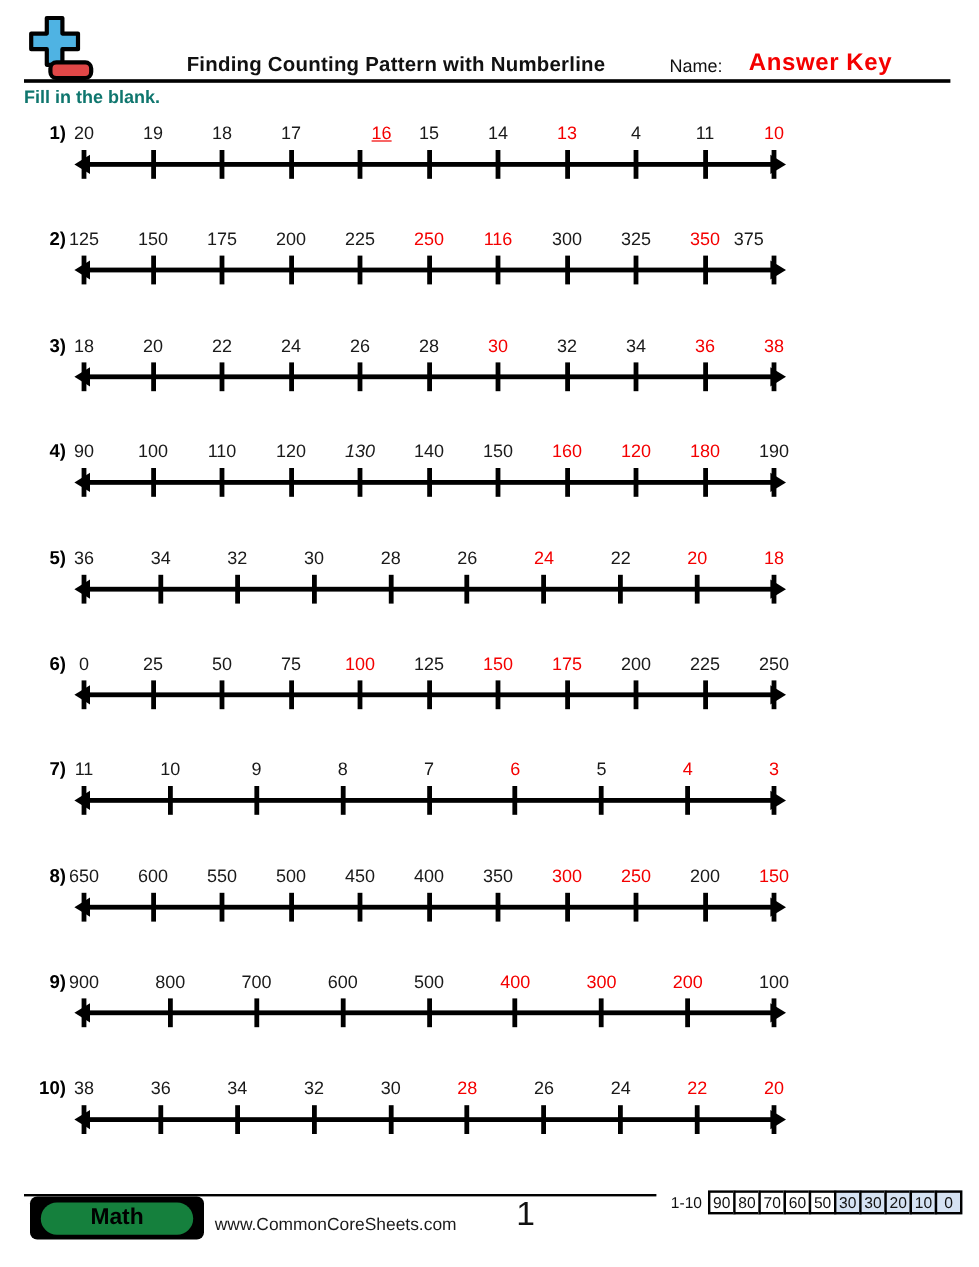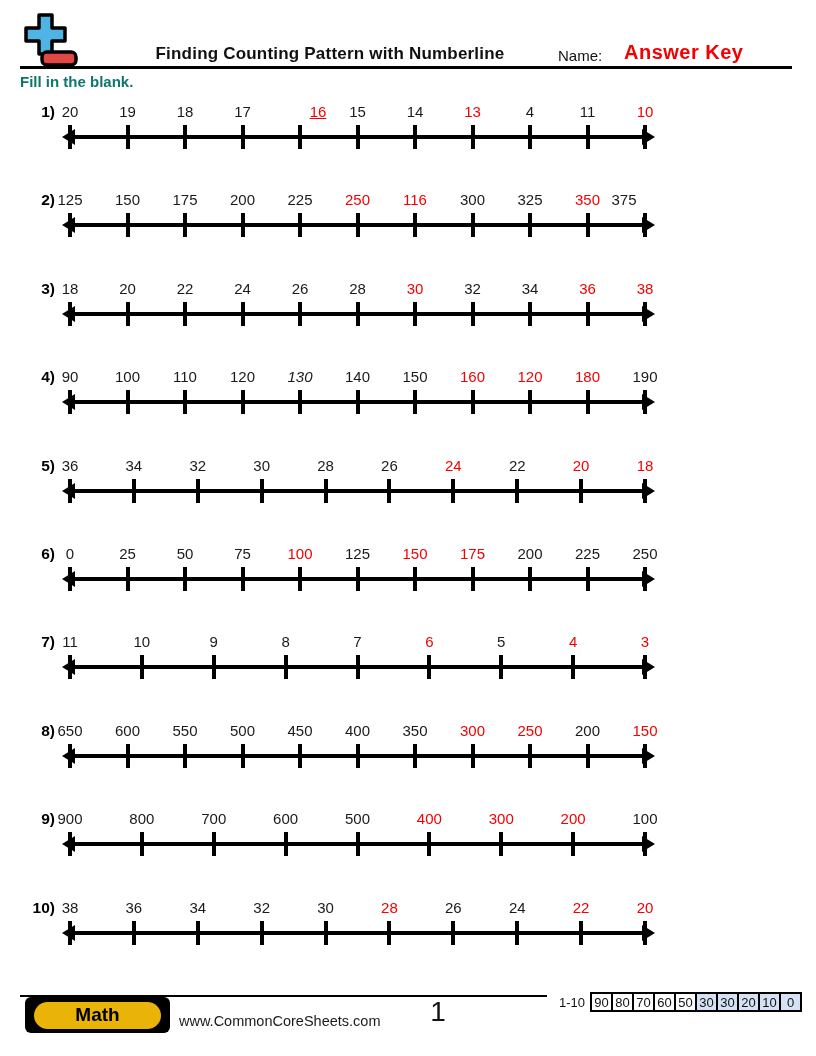--- a/index.html
+++ b/index.html
@@ -51,21 +51,21 @@
          border-top: 8px solid transparent; border-bottom: 8px solid transparent; }
   .arr.l { left: 0; border-right: 13px solid #000; }
   .arr.r { right: 0; border-left: 13px solid #000; }
   
   .footer-rule { position: absolute; left: 20px; top: 995px; width: 527px; height: 2px; background: #000; }
   .brand-badge {
     position: absolute; left: 25px; top: 997px; width: 145px; height: 36px;
     background: #000; border-radius: 6px; display: flex; align-items: center; justify-content: center;
   }
   .brand-pill {
-    width: 127px; height: 27px; background: #eab308; border-radius: 14px;
+    width: 127px; height: 27px; background: #15803d; border-radius: 14px;
     display: flex; align-items: center; justify-content: center;
     font-size: 19px; font-weight: bold; color: #000;
   }
   .site-url { position: absolute; left: 179px; top: 1013px; font-size: 14.5px; color: #1a1a1a; }
   .page-number { position: absolute; left: 408px; top: 996px; width: 60px; text-align: center; font-size: 28px; color: #111; }
   .score-strip { position: absolute; top: 992px; right: 14px; display: flex; align-items: center; }
   .score-label { font-size: 13px; color: #111; margin-right: 7px; }
   .score-cell {
     width: 23px; height: 20px; border: 2px solid #000; margin-left: -2px;
     display: flex; align-items: center; justify-content: center;

